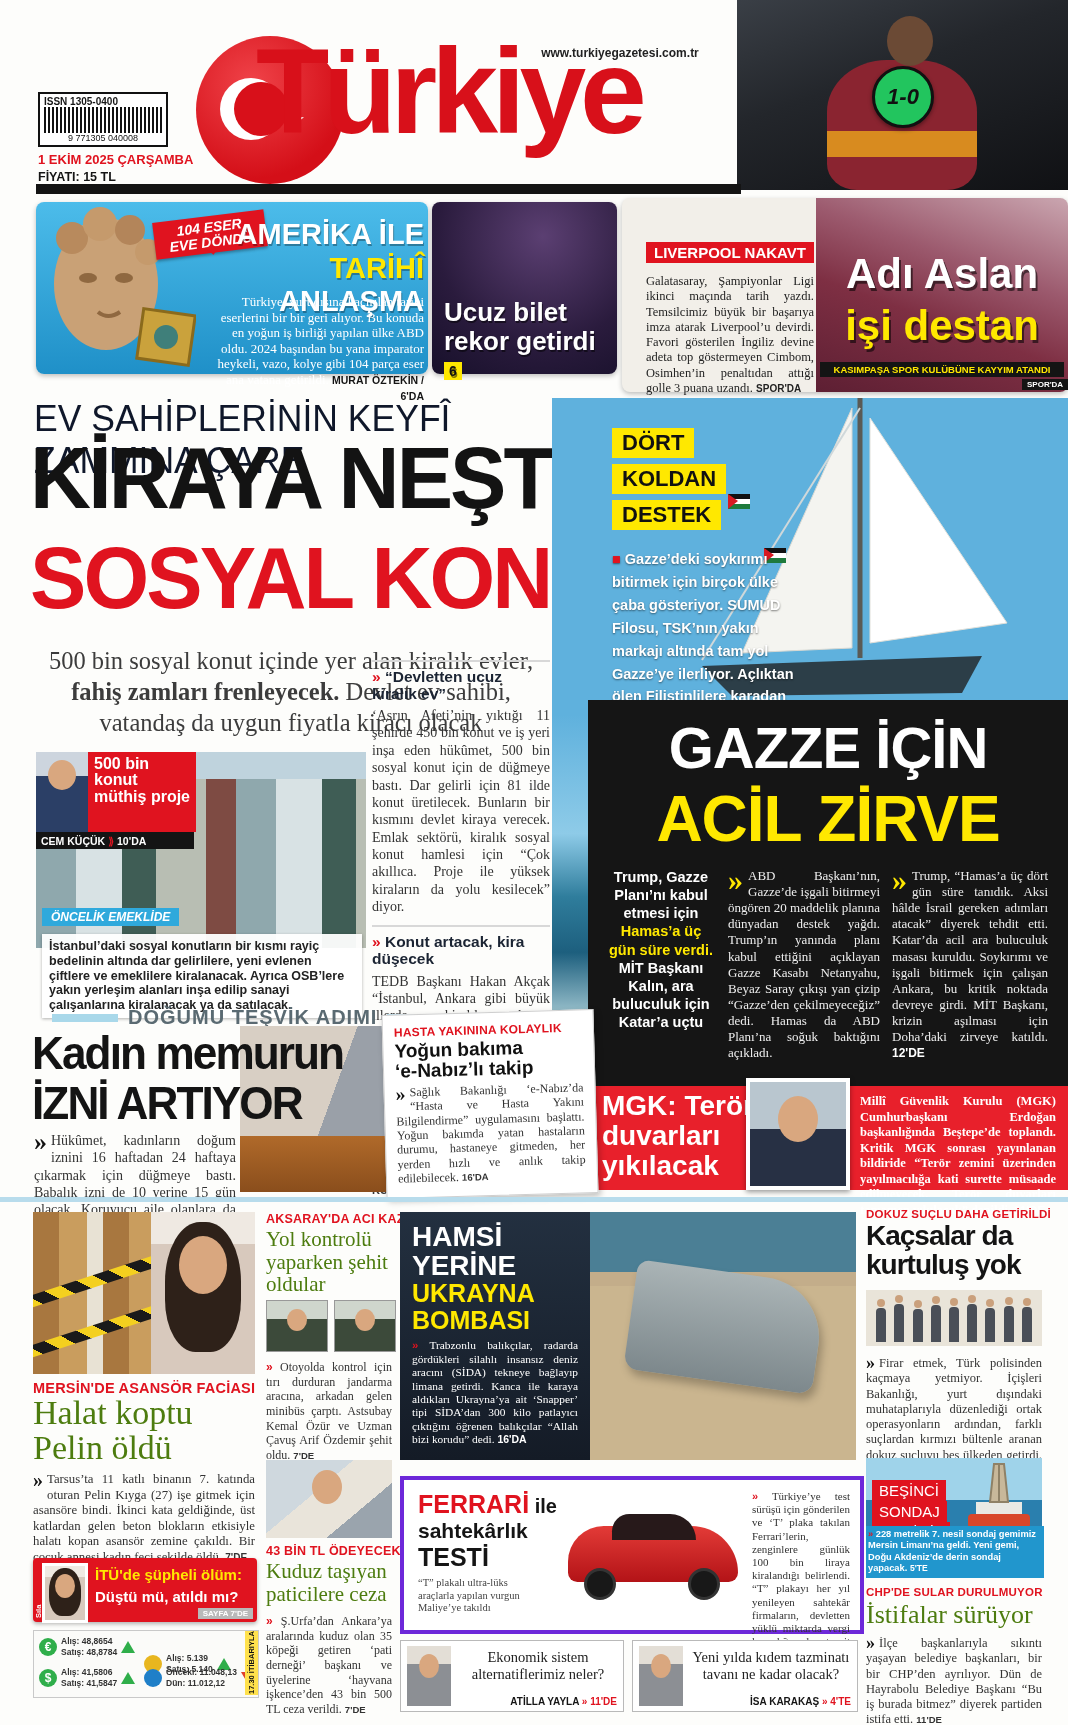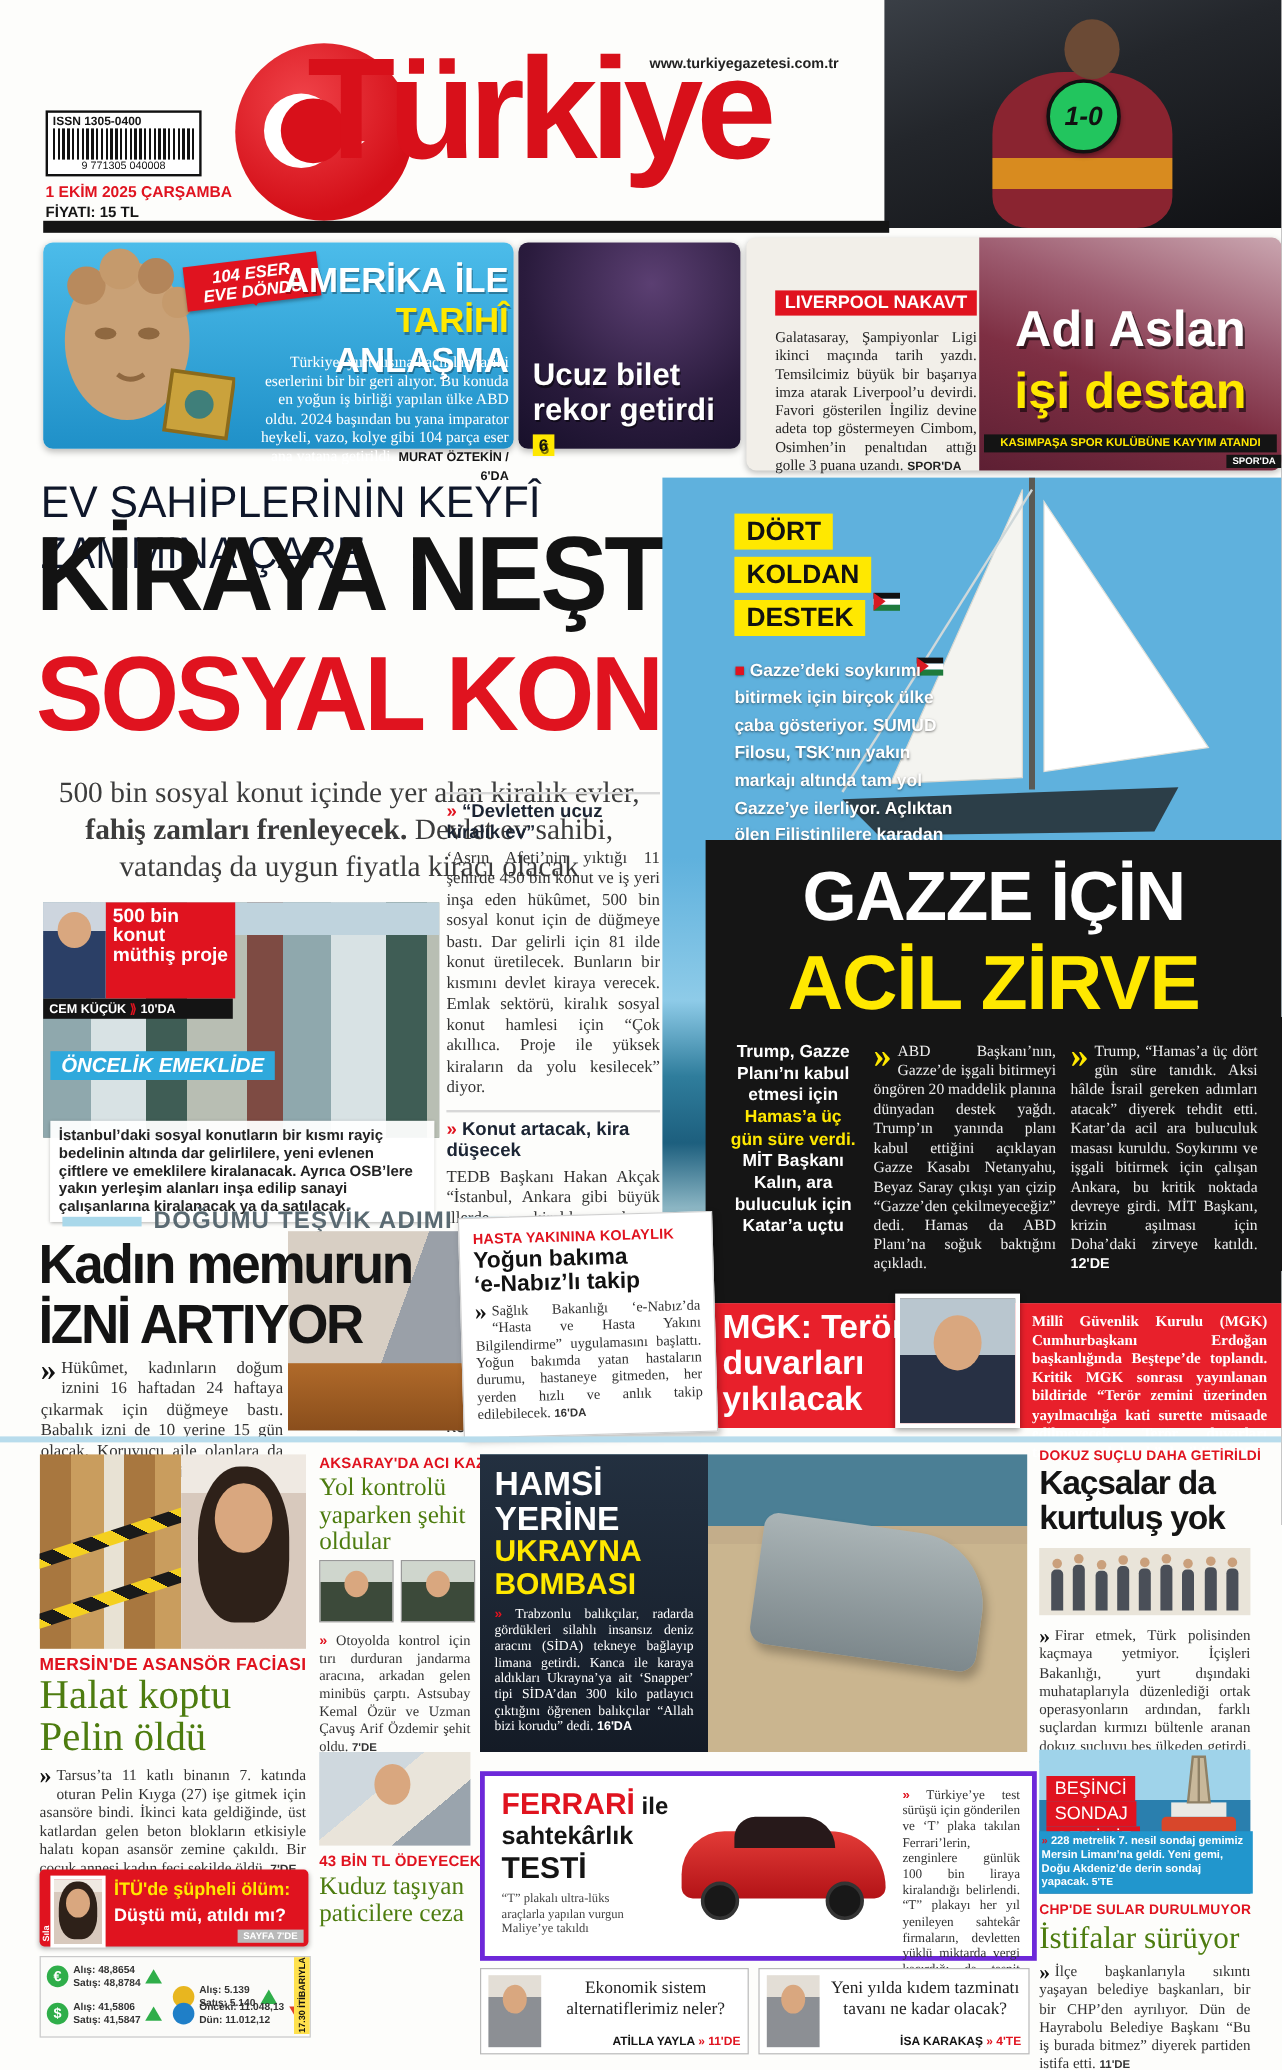--- a/index.html
+++ b/index.html
@@ -191,21 +191,21 @@
         <div class="face" style="left:12px;top:8px;width:28px;height:30px"></div>
       </div>
       <div class="cemnote" style="width:96px;height:72px;font-size:16px">500 bin konut müthiş proje</div>
     </div>
     <div class="cemstrip" style="width:148px;height:17px;font-size:10.5px">
       <span>CEM KÜÇÜK</span>
       <span class="chv">⟫</span>
       <span>10'DA</span>
     </div>
   </div>
-  <div class="abs caplabel" style="left:42px;top:876px;font-size:17px">ÖNCELİK EMEKLİDE</div>
+  <div class="abs caplabel" style="left:42px;top:908px;font-size:12px">ÖNCELİK EMEKLİDE</div>
   <div class="abs capbox" style="left:42px;top:934px;width:306px;font-size:12.5px">İstanbul’daki sosyal konutların bir kısmı rayiç bedelinin altında dar gelirlilere, yeni evlenen çiftlere ve emeklilere kiralanacak. Ayrıca OSB’lere yakın yerleşim alanları inşa edilip sanayi çalışanlarına kiralanacak ya da satılacak.</div>
 
   <div class="abs" style="left:372px;top:660px;width:178px">
     <div class="subhead"><span class="chv">»</span> <span>“Devletten ucuz kiralık ev”</span></div>
     <div class="ser j subbody">‘Asrın Afeti’nin yıktığı 11 şehirde 450 bin konut ve iş yeri inşa eden hükûmet, 500 bin sosyal konut için de düğmeye bastı. Dar gelirli için 81 ilde konut üretilecek. Bunların bir kısmını devlet kiraya verecek. Emlak sektörü, kiralık sosyal konut hamlesi için “Çok akıllıca. Proje ile yüksek kiraların da yolu kesilecek” diyor.</div>
     <div class="subhead" style="margin-top:10px"><span class="chv">»</span> <span>Konut artacak, kira düşecek</span></div>
     <div class="ser j subbody">
       <span>TEDB Başkanı Hakan Akçak “İstanbul, Ankara gibi büyük illerde kiralık konut kampanyası mantıklı. Vatandaş kiralık konut bulmakta zorlanıyor. Bulduklarının fiyatları da çok yüksek” dedi. AYİDER Başkanı Hakan Şişik de “Birçok kişi ev sahibi olacak. Bunun yanı sıra kiralık konut problemi de çözülecek” diye konuştu.</span>
       <b class="pg" style="font-size:11px">CEMAL EMRE KURT / 4'TE</b>
     </div>
@@ -394,20 +394,25 @@
   <div class="abs ser j" style="left:266px;top:1360px;width:126px;font-size:12px;line-height:1.22;color:#333">
     <span class="chv">»</span>
     <span>Otoyolda kontrol için tırı durduran jandarma aracına, arkadan gelen minibüs çarptı. Astsubay Kemal Özür ve Uzman Çavuş Arif Özdemir şehit oldu.</span>
     <b class="pg" style="font-size:9.5px">7'DE</b>
   </div>
   <div class="abs" style="left:266px;top:1460px;width:126px;height:78px;background:linear-gradient(140deg,#cfd8de 0 40%,#e9e4da 40% 70%,#9aa4ad 70%)">
     <div class="face" style="left:46px;top:10px;width:30px;height:34px"></div>
   </div>
   <div class="abs kick" style="left:266px;top:1544px;font-size:12.5px">43 BİN TL ÖDEYECEKLER</div>
   <div class="abs serif-head" style="left:266px;top:1560px;width:126px;font-size:21px;line-height:1.08">Kuduz taşıyan paticilere ceza</div>
+  <div class="abs ser j" style="left:266px;top:1614px;width:126px;font-size:12px;line-height:1.22;color:#333">
+    <span class="chv">»</span>
+    <span>Ş.Urfa’dan Ankara’ya aralarında kuduz olan 35 köpeği getiren ‘pati derneği’ başkanı ve üyelerine ‘hayvana işkence’den 43 bin 500 TL ceza verildi.</span>
+    <b class="pg" style="font-size:9.5px">7'DE</b>
+  </div>
 
   <div class="abs dock" style="left:400px;top:1212px;width:456px;height:248px">
     <div class="sida" style="left:230px;top:60px;width:190px;height:110px"></div>
     <div class="abs hamsipanel" style="left:0;top:0;width:190px;height:248px;padding:10px 12px;box-sizing:border-box">
       <div class="b9 w" style="font-size:28px;line-height:1.04">HAMSİ</div>
       <div class="b9 w" style="font-size:28px;line-height:1.04">YERİNE</div>
       <div class="b9 yl" style="font-size:25px;line-height:1.06">UKRAYNA</div>
       <div class="b9 yl" style="font-size:25px;line-height:1.06">BOMBASI</div>
       <div class="ser j w" style="font-size:11.4px;line-height:1.18;margin-top:6px">
         <span class="chv yl">»</span>

